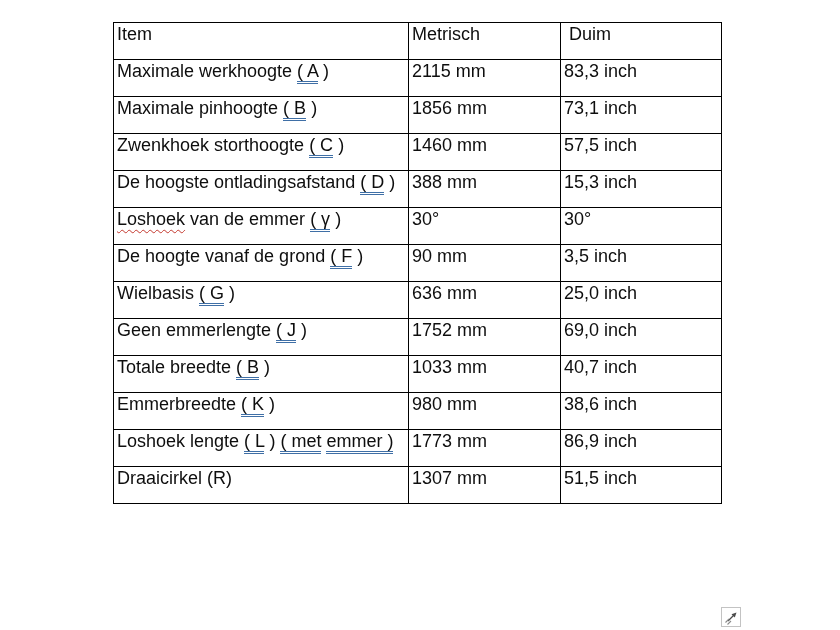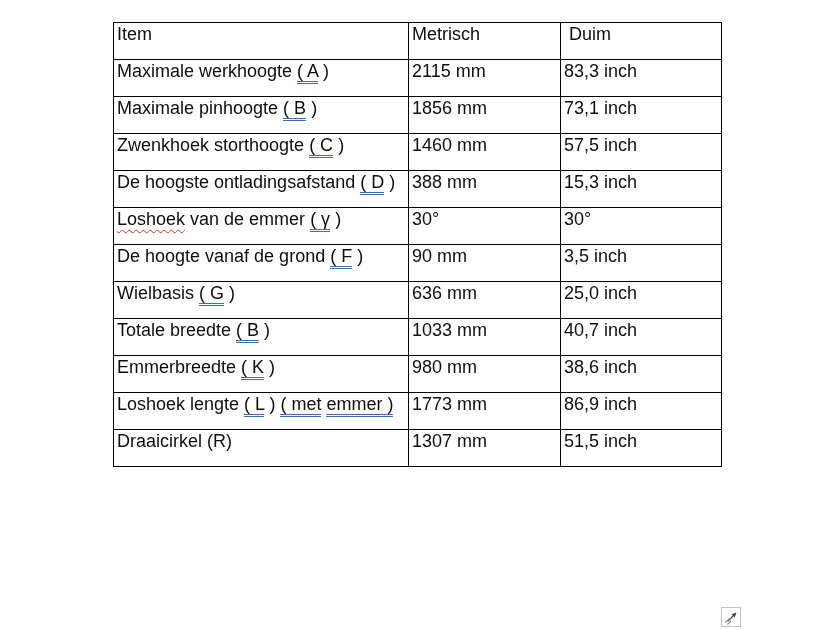--- a/index.html
+++ b/index.html
@@ -117,20 +117,25 @@
           <td><span class="part-plain">De hoogte vanaf de grond </span><span class="part-grammar">( F</span><span class="part-plain"> )</span></td>
           <td>90 mm</td>
           <td>3,5 inch</td>
         </tr>
         <tr>
           <td><span class="part-plain">Wielbasis </span><span class="part-grammar">( G</span><span class="part-plain"> )</span></td>
           <td>636 mm</td>
           <td>25,0 inch</td>
         </tr>
         <tr>
+          <td><span class="part-plain">Geen emmerlengte </span><span class="part-grammar">( J</span><span class="part-plain"> )</span></td>
+          <td>1752 mm</td>
+          <td>69,0 inch</td>
+        </tr>
+        <tr>
           <td><span class="part-plain">Totale breedte </span><span class="part-grammar">( B</span><span class="part-plain"> )</span></td>
           <td>1033 mm</td>
           <td>40,7 inch</td>
         </tr>
         <tr>
           <td><span class="part-plain">Emmerbreedte </span><span class="part-grammar">( K</span><span class="part-plain"> )</span></td>
           <td>980 mm</td>
           <td>38,6 inch</td>
         </tr>
         <tr>

